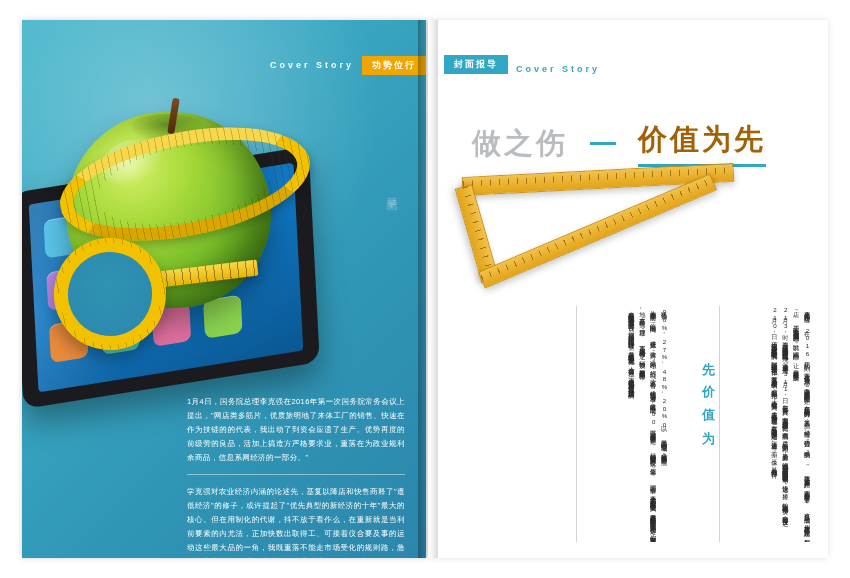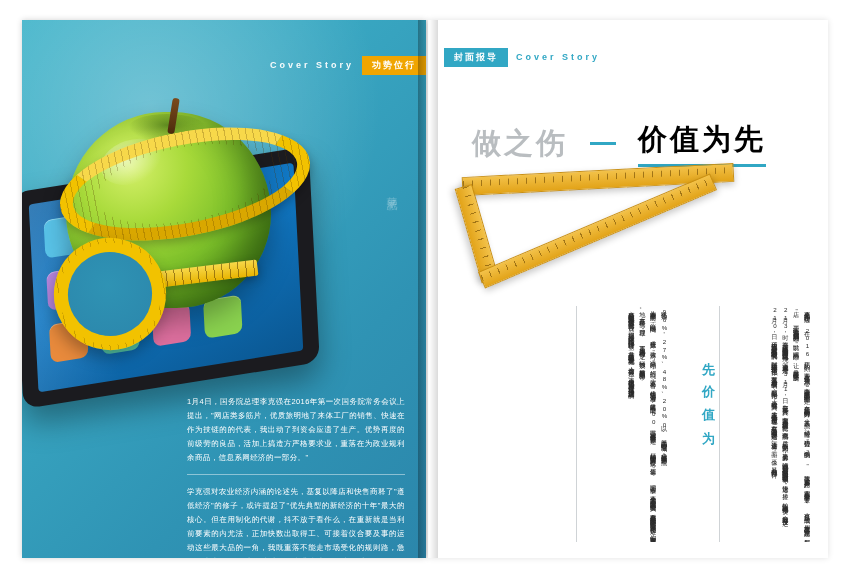--- a/index.html
+++ b/index.html
@@ -268,23 +268,23 @@
     top: 20px;
     width: 400px;
     height: 538px;
     background: #ffffff;
     box-shadow: 0 0 6px rgba(0,0,0,0.12);
     overflow: hidden;
   }
   .right-header {
     position: absolute;
     left: 16px;
-    top: 28px;
+    top: 36px;
     display: flex;
-    align-items: center;
+    align-items: flex-end;
     height: 18px;
   }
   .right-header .cs-tab {
     background: #31a7c4;
     color: #ffffff;
     font-size: 9px;
     letter-spacing: 2px;
     padding: 3px 10px;
     font-weight: bold;
   }
@@ -311,21 +311,21 @@
     letter-spacing: 3px;
   }
   .headline .h-bar {
     display: inline-block;
     width: 26px;
     height: 3px;
     background: #31a7c4;
     margin: 0 8px;
   }
   .headline .h-blue {
-    color: #000000;
+    color: #a16207;
     font-size: 29px;
     font-weight: bold;
     letter-spacing: 3px;
     border-bottom: 3px solid #31a7c4;
     padding-bottom: 4px;
   }
 
   
   .ruler-wrap {
     position: absolute;

